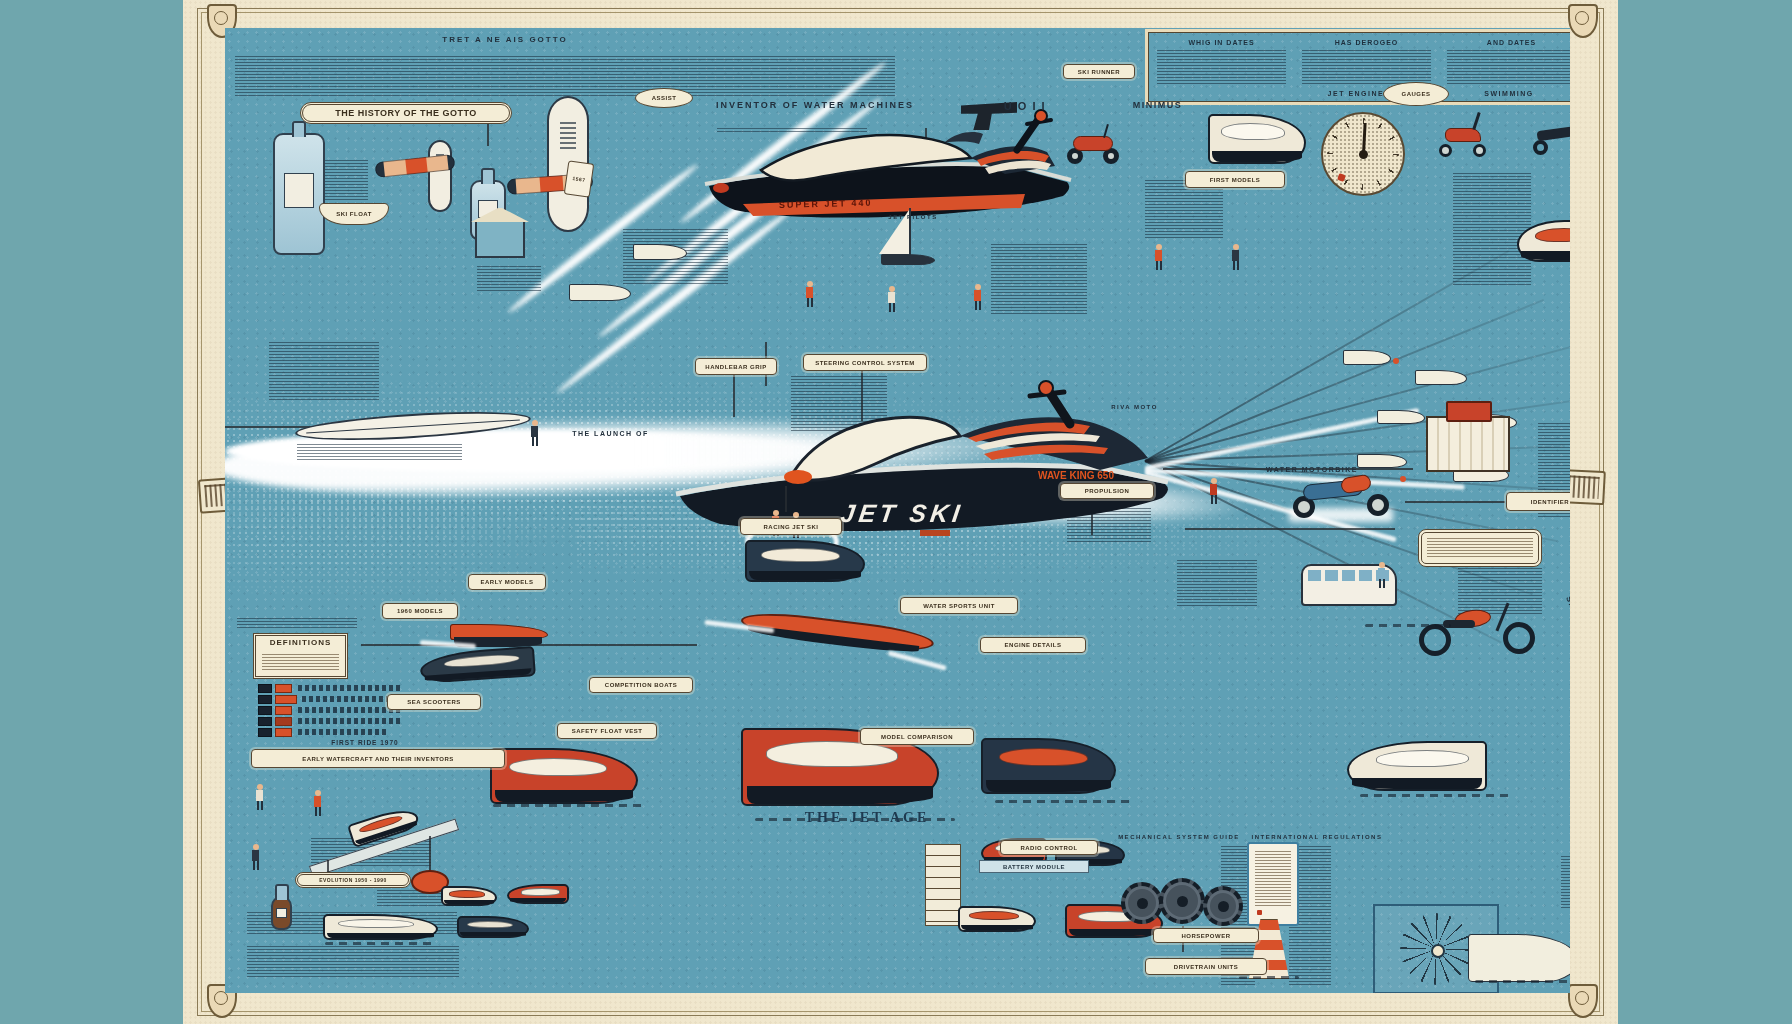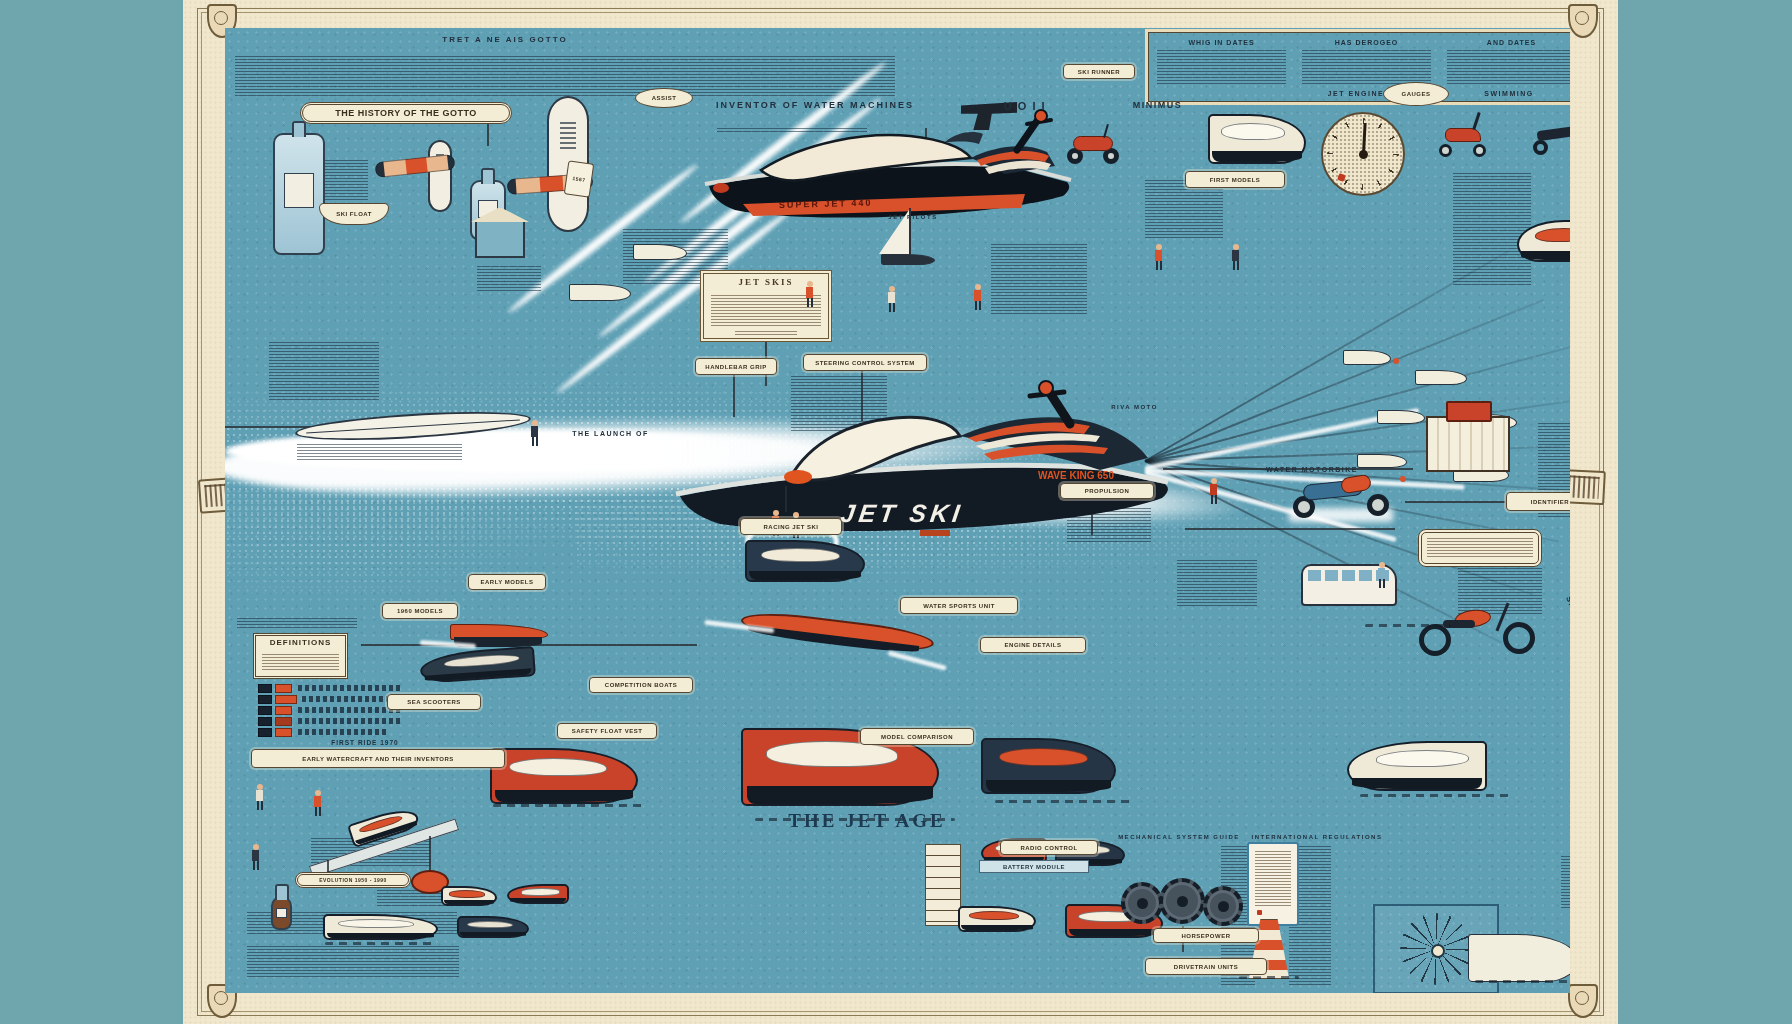--- a/index.html
+++ b/index.html
@@ -213,25 +213,20 @@
     <div class="tl" style="left:22px;top:918px;width:212px;height:32px;"></div>
     <div class="tl" style="left:1233px;top:540px;width:84px;height:46px;"></div>
     <div class="tl" style="left:1228px;top:145px;width:78px;height:112px;"></div>
     <div class="tl" style="left:1313px;top:395px;width:58px;height:96px;"></div>
     <div class="tl" style="left:996px;top:818px;width:34px;height:140px;"></div>
     <div class="tl" style="left:1064px;top:818px;width:42px;height:140px;"></div>
     <div class="tl" style="left:1336px;top:828px;width:56px;height:54px;"></div>
     <div class="tl" style="left:842px;top:480px;width:84px;height:36px;"></div>
     <div class="tl" style="left:952px;top:532px;width:80px;height:46px;"></div>
 
-    <div class="plaque">
-      <h2>JET SKIS</h2>
-      <div class="tlc" style="position:absolute;left:10px;right:10px;top:24px;height:32px;"></div>
-      <div class="tlc" style="position:absolute;left:34px;right:34px;top:60px;height:6px;"></div>
-    </div>
 
     <div class="defbox">
       <h2>DEFINITIONS</h2>
       <div class="tlc" style="position:absolute;left:8px;right:8px;top:20px;height:18px;"></div>
     </div>
     <div class="legend">
       <div class="lrow" style="top:0;">
             <i class="sw1"></i>
             <i class="sw2"></i>
             <i class="ld"></i>
@@ -495,21 +490,21 @@
           <div class="lbl pill" style="left: 70px; top: 844px; width: 116px; height: 16px; font-size: 5px;">EVOLUTION 1950 - 1990</div>
           <div class="lbl box" style="left: 26px; top: 721px; width: 254px; height: 19px; font-size: 6px;">EARLY WATERCRAFT AND THEIR INVENTORS</div>
           <div class="lbl box" style="left: 332px; top: 695px; width: 100px; height: 16px; font-size: 6px;">SAFETY FLOAT VEST</div>
           <div class="lbl box" style="left: 635px; top: 700px; width: 114px; height: 17px; font-size: 6px;">MODEL COMPARISON</div>
           <div class="lbl box" style="left: 775px; top: 812px; width: 98px; height: 15px; font-size: 6px;">RADIO CONTROL</div>
           <div class="lbl plate" style="left: 754px; top: 832px; width: 110px; height: 13px; font-size: 6px;">BATTERY MODULE</div>
           <div class="lbl cap" style="left: 890px; top: 806px; width: 128px; font-size: 6px;">MECHANICAL SYSTEM GUIDE</div>
           <div class="lbl cap" style="left: 1022px; top: 806px; width: 140px; font-size: 6px;">INTERNATIONAL REGULATIONS</div>
           <div class="lbl box" style="left: 928px; top: 900px; width: 106px; height: 15px; font-size: 6px;">HORSEPOWER</div>
           <div class="lbl box" style="left: 920px; top: 930px; width: 122px; height: 17px; font-size: 6px;">DRIVETRAIN UNITS</div>
-          <div class="lbl capb" style="left: 512px; top: 783px; width: 260px; font-size: 19px;">THE JET AGE</div>
+          <div class="lbl capb" style="left: 512px; top: 783px; width: 260px; font-size: 14px;">THE JET AGE</div>
           <div class="lbl cap" style="left: 640px; top: 186px; width: 96px; font-size: 6px;">JET PILOTS</div>
           <div class="lbl arch" style="left: 94px; top: 175px; width: 70px; height: 22px; font-size: 6px;">SKI FLOAT</div>
           <div class="lbl tag" style="left: 341px; top: 134px; width: 26px; height: 34px; font-size: 5px; transform: rotate(8deg);">1567</div>
           <div class="lbl cap" style="left: 1300px; top: 595px; width: 110px; font-size: 8px; transform: rotate(68deg);">SKI BOARDS</div>
         </div>
 
   </div>
  </div>
 </div>
 

